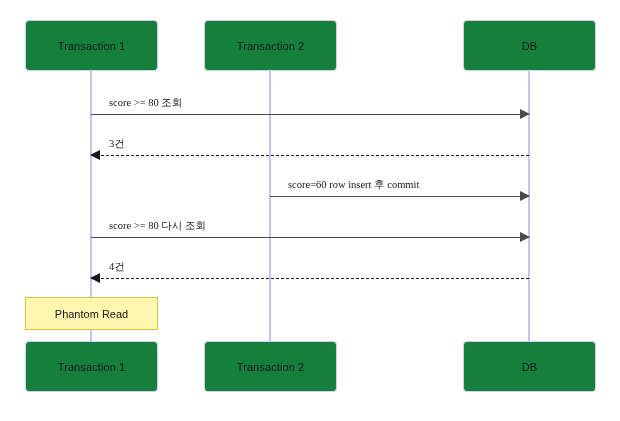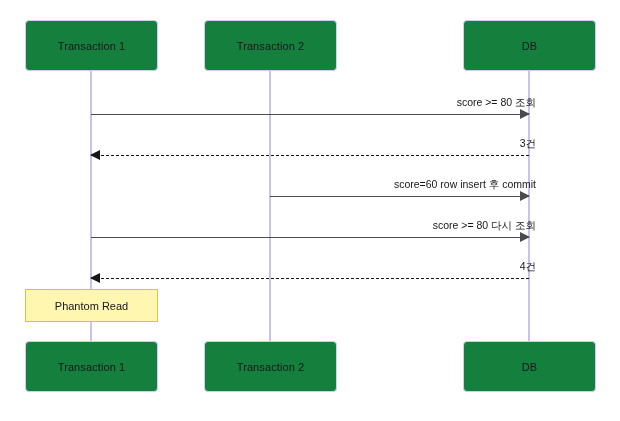--- a/index.html
+++ b/index.html
@@ -73,27 +73,28 @@
   }
   .arrowhead.left {
     left: -1px;
     border-top: 5px solid transparent;
     border-bottom: 5px solid transparent;
     border-right: 10px solid #16161a;
   }
   .msg-label {
     position: absolute;
     bottom: 5px;
-    left: 7px;
+    left: 18px;
     width: 100%;
-    text-align: right;
+    text-align: left;
     font-size: 10.5px;
     color: #16161a;
     white-space: nowrap;
     line-height: 13px;
+    font-family: Liberation Serif, serif;
   }
   
   .note {
     position: absolute;
     box-sizing: border-box;
     background: #fff7b0;
     border: 1px solid #d6c449;
     display: flex;
     align-items: center;
     justify-content: center;
@@ -148,21 +149,21 @@
     <span class="msg-line"></span>
     <span class="arrowhead right"></span>
   </div>
 
   <div class="message" style="left:91px; top:278px; width:438px;">
     <span class="msg-label">4건</span>
     <span class="msg-line dashed"></span>
     <span class="arrowhead left"></span>
   </div>
 
-  <div class="note" style="left:25px; top:289px; width:133px; height:33px;">
+  <div class="note" style="left:25px; top:297px; width:133px; height:33px;">
     <span class="note-label">Phantom Read</span>
   </div>
 
   <div class="participant" style="left:25px; top:341px;">
     <span class="participant-label">Transaction 1</span>
   </div>
 
   <div class="participant" style="left:204px; top:341px;">
     <span class="participant-label">Transaction 2</span>
   </div>

